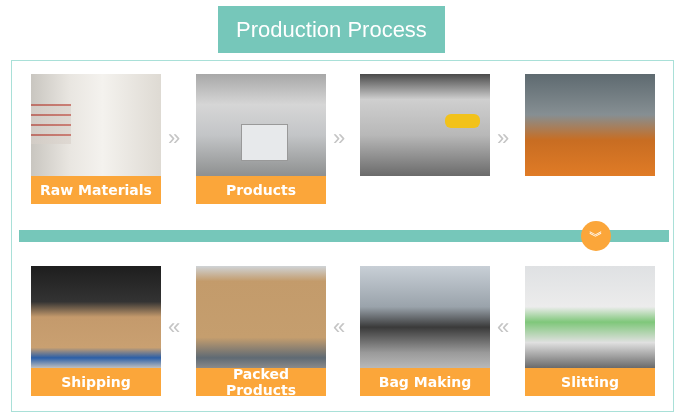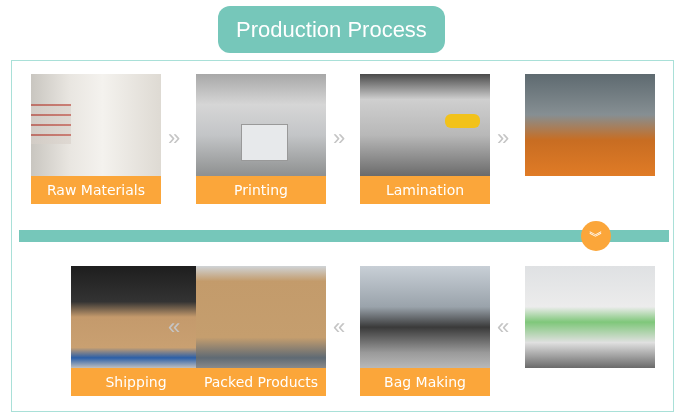--- a/index.html
+++ b/index.html
@@ -1,21 +1,21 @@
 <!DOCTYPE html>
 <html><head>
 <meta charset="utf-8">
 <style>
   html,body{margin:0;padding:0;background:#fff;}
   body{width:680px;height:418px;position:relative;overflow:hidden;font-family:"Liberation Sans","DejaVu Sans",sans-serif;}
-  .title{position:absolute;left:218px;top:6px;width:227px;height:47px;background:#76c7ba;border-radius:12px;color:#fff;font-size:22px;display:flex;align-items:center;justify-content:center;}
+  .title{position:absolute;left:218px;top:6px;width:227px;height:47px;background:#76c7ba;border-radius:0;color:#fff;font-size:22px;display:flex;align-items:center;justify-content:center;}
   .frame{position:absolute;left:11px;top:60px;width:663px;height:352px;border:1.5px solid #a9e0d8;box-sizing:border-box;}
   .card{position:absolute;width:130px;height:130px;overflow:hidden;}
   .card .img{position:absolute;left:0;top:0;width:130px;height:102px;}
-  .card .label{position:absolute;left:0;top:102px;width:130px;height:28px;background:#fba63a;color:#fff;font-size:14px;display:flex;align-items:center;justify-content:center;font-family:"DejaVu Sans",sans-serif;}
+  .card .label{position:absolute;left:0;top:102px;width:130px;height:28px;background:#fba63a;color:#fff;font-size:14px;display:flex;align-items:center;justify-content:center;font-family:"DejaVu Sans",sans-serif;font-weight:bold;}
   .arrow{position:absolute;color:#c5c5c5;font-size:22px;line-height:22px;}
   .bar{position:absolute;left:19px;top:230px;width:650px;height:12px;background:#76c7ba;}
   .down{position:absolute;left:581px;top:221px;width:30px;height:30px;border-radius:50%;background:#fba63a;color:#fff;font-size:14px;display:flex;align-items:center;justify-content:center;line-height:1;}
   
   .raw{background:linear-gradient(90deg,#c9c6c0 0%,#e9e6e1 30%,#f4f2ee 55%,#dedad3 100%);}
   .raw::after{content:"";position:absolute;left:0;top:30px;width:40px;height:40px;background:repeating-linear-gradient(0deg,#d8d0c9 0 8px,#b53a2e 8px 10px);opacity:.6;}
   .print{background:linear-gradient(180deg,#a8a8a8 0%,#d6d6d6 30%,#c3c5c7 60%,#8e9090 100%);}
   .print::after{content:"";position:absolute;left:45px;top:50px;width:45px;height:35px;background:#e7e9eb;border:1px solid #999;}
   .lam{background:linear-gradient(180deg,#4a4a4a 0%,#cfcfcf 25%,#b8b8b8 60%,#6b6b6b 100%);}
   .lam::after{content:"";position:absolute;left:85px;top:40px;width:35px;height:14px;background:#f2c21a;border-radius:6px;}
@@ -33,50 +33,50 @@
 <div class="frame"></div>
 
 <div class="card" style="left:31px;top:74px;">
   <div class="img raw"></div>
   <div class="label">Raw Materials</div>
 </div>
 <div class="arrow" style="left:168px;top:127px;">»</div>
 
 <div class="card" style="left:196px;top:74px;">
   <div class="img print"></div>
-  <div class="label">Printing</div>
+  <div class="label">Products</div>
 </div>
 <div class="arrow" style="left:333px;top:127px;">»</div>
 
 <div class="card" style="left:360px;top:74px;">
   <div class="img lam"></div>
-  <div class="label">Lamination</div>
 </div>
 <div class="arrow" style="left:497px;top:127px;">»</div>
 
 <div class="card" style="left:525px;top:74px;">
   <div class="img cure"></div>
 </div>
 
 <div class="bar"></div>
 <div class="down">︾</div>
 
-<div class="card" style="left:31px;top:266px;margin-left:40px;">
+<div class="card" style="left:31px;top:266px;">
   <div class="img ship"></div>
   <div class="label">Shipping</div>
 </div>
 <div class="arrow" style="left:168px;top:316px;">«</div>
 
 <div class="card" style="left:196px;top:266px;text-align:center;">
   <div class="img packed"></div>
   <div class="label">Packed Products</div>
 </div>
 <div class="arrow" style="left:333px;top:316px;">«</div>
 
 <div class="card" style="left:360px;top:266px;padding-left:28px;">
   <div class="img bag"></div>
   <div class="label">Bag Making</div>
 </div>
 <div class="arrow" style="left:497px;top:316px;">«</div>
 
 <div class="card" style="left:525px;top:266px;">
   <div class="img slit"></div>
+  <div class="label">Slitting</div>
 </div>
 
 </body></html>

